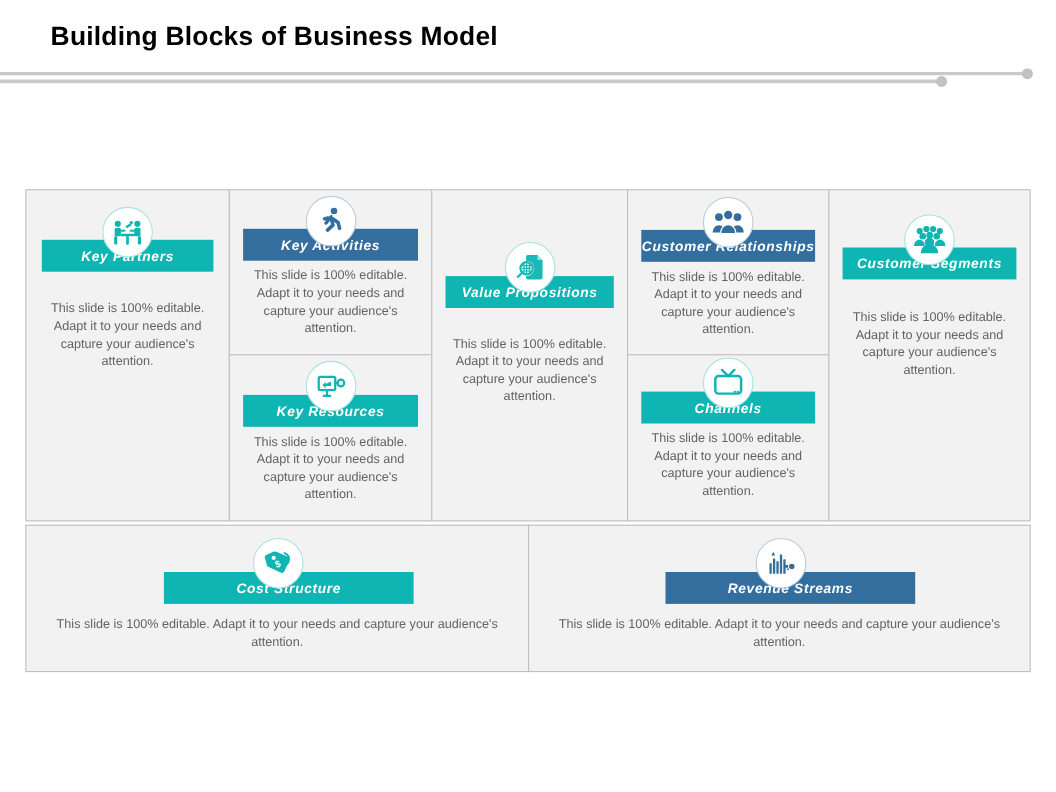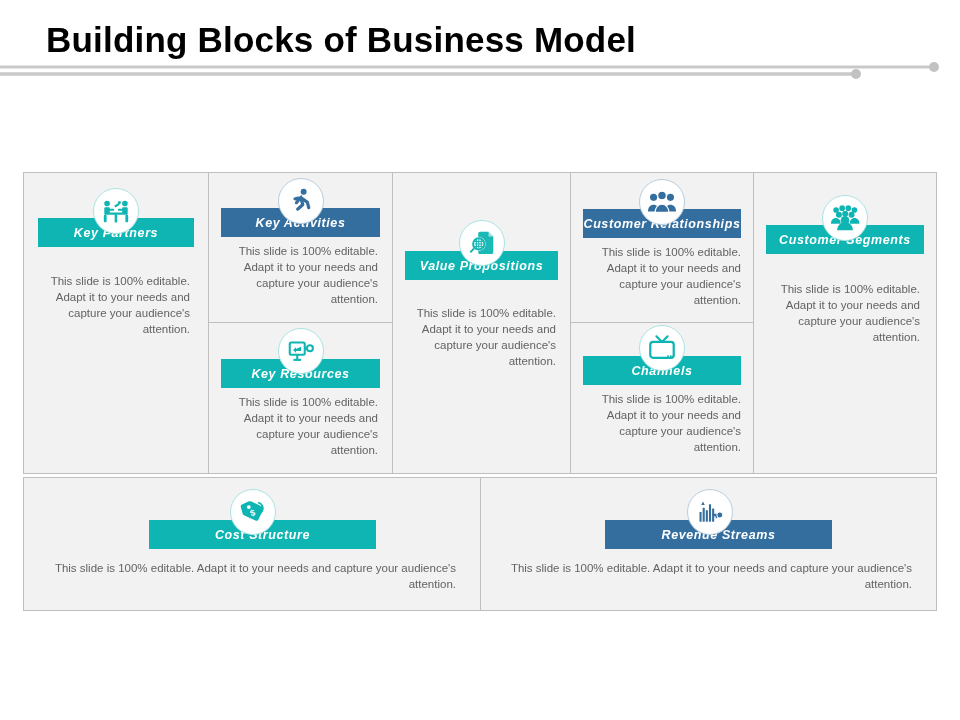--- a/index.html
+++ b/index.html
@@ -13,21 +13,21 @@
     position: relative;
     font-family: "Liberation Sans", sans-serif;
     overflow: hidden;
   }
 
   
   #slide-title {
     position: absolute;
     left: 46px;
     top: 20px;
-    font-size: 35px;
+    font-size: 24px;
     font-weight: bold;
     color: #000000;
     letter-spacing: 0.2px;
     white-space: nowrap;
   }
   #title-divider {
     position: absolute;
     left: 0;
     top: 62px;
     width: 960px;
@@ -103,21 +103,21 @@
   .label-bar.teal { background: #0fb5b2; }
   .label-bar.blue { background: #336e9f; }
 
   
   .body-text {
     position: absolute;
     z-index: 1;
     color: #636363;
     font-size: 11.5px;
     line-height: 16px;
-    text-align: right;
+    text-align: center;
     box-sizing: border-box;
   }
 
   
 
   
   .p-partners .icon-badge { top: 15px; }
   .p-partners .label-bar  { left: 14px; right: 14px; top: 45px; }
   .p-partners .body-text  { left: 18px; right: 18px; top: 100px; }
 

